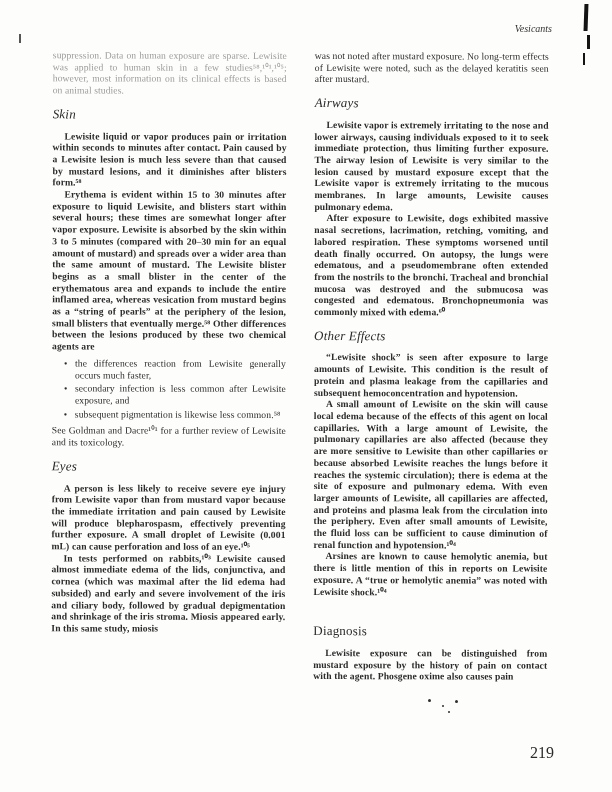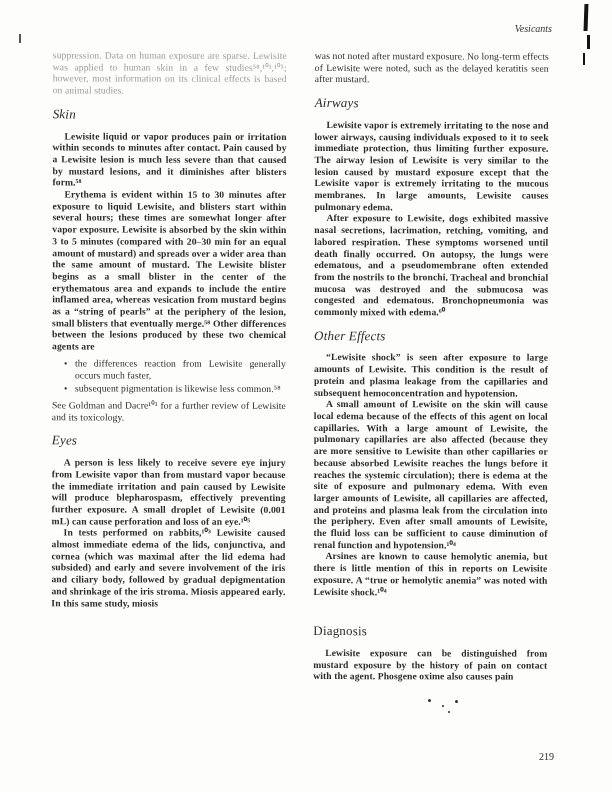--- a/index.html
+++ b/index.html
@@ -63,21 +63,21 @@
   }
   ul.bullets li::before {
     content:"\2022";
     position:absolute;
     left:0; top:0;
   }
   .faded { color:#9b9b9b; }
   .page-number {
     position:absolute;
     right:58px; bottom:30px;
-    font-size:10px;
+    font-size:16px;
     color:#2b2b2b;
   }
   .artifact { position:absolute; background:#141414; }
   .a1 { left:584px; top:4px;  width:4px;  height:27px; transform:rotate(2deg); }
   .a2 { left:587px; top:35px; width:3px;  height:14px; }
   .a3 { left:583px; top:53px; width:2px;  height:12px; }
   .a4 { left:19px;  top:34px; width:2px;  height:9px;  background:#555; }
   .dot { position:absolute; background:#2e2e2e; border-radius:50%; }
   .d1 { left:428px; top:699px; width:3px; height:3px; }
   .d2 { left:442px; top:705px; width:2px; height:2px; }
@@ -106,20 +106,21 @@
       <p class="faded">suppression. Data on human exposure are sparse. Lewisite was applied to human skin in a few studies⁵⁸,¹⁰¹,¹⁰⁵; however, most information on its clinical effects is based on animal studies.</p>
 
       <h3 class="sect">Skin</h3>
 
       <p class="ind">Lewisite liquid or vapor produces pain or irritation within seconds to minutes after contact. Pain caused by a Lewisite lesion is much less severe than that caused by mustard lesions, and it diminishes after blisters form.⁵⁸</p>
 
       <p class="ind">Erythema is evident within 15 to 30 minutes after exposure to liquid Lewisite, and blisters start within several hours; these times are somewhat longer after vapor exposure. Lewisite is absorbed by the skin within 3 to 5 minutes (compared with 20–30 min for an equal amount of mustard) and spreads over a wider area than the same amount of mustard. The Lewisite blister begins as a small blister in the center of the erythematous area and expands to include the entire inflamed area, whereas vesication from mustard begins as a “string of pearls” at the periphery of the lesion, small blisters that eventually merge.⁵⁸ Other differences between the lesions produced by these two chemical agents are</p>
 
       <ul class="bullets">
         <li>the differences reaction from Lewisite generally occurs much faster,</li>
+        <li>secondary infection is less common after Lewisite exposure, and</li>
         <li>subsequent pigmentation is likewise less common.⁵⁸</li>
       </ul>
 
       <p>See Goldman and Dacre¹⁰¹ for a further review of Lewisite and its toxicology.</p>
 
       <h3 class="sect">Eyes</h3>
 
       <p class="ind">A person is less likely to receive severe eye injury from Lewisite vapor than from mustard vapor because the immediate irritation and pain caused by Lewisite will produce blepharospasm, effectively preventing further exposure. A small droplet of Lewisite (0.001 mL) can cause perforation and loss of an eye.¹⁰⁵</p>
 
       <p class="ind">In tests performed on rabbits,¹⁰³ Lewisite caused almost immediate edema of the lids, conjunctiva, and cornea (which was maximal after the lid edema had subsided) and early and severe involvement of the iris and ciliary body, followed by gradual depigmentation and shrinkage of the iris stroma. Miosis appeared early. In this same study, miosis</p>

